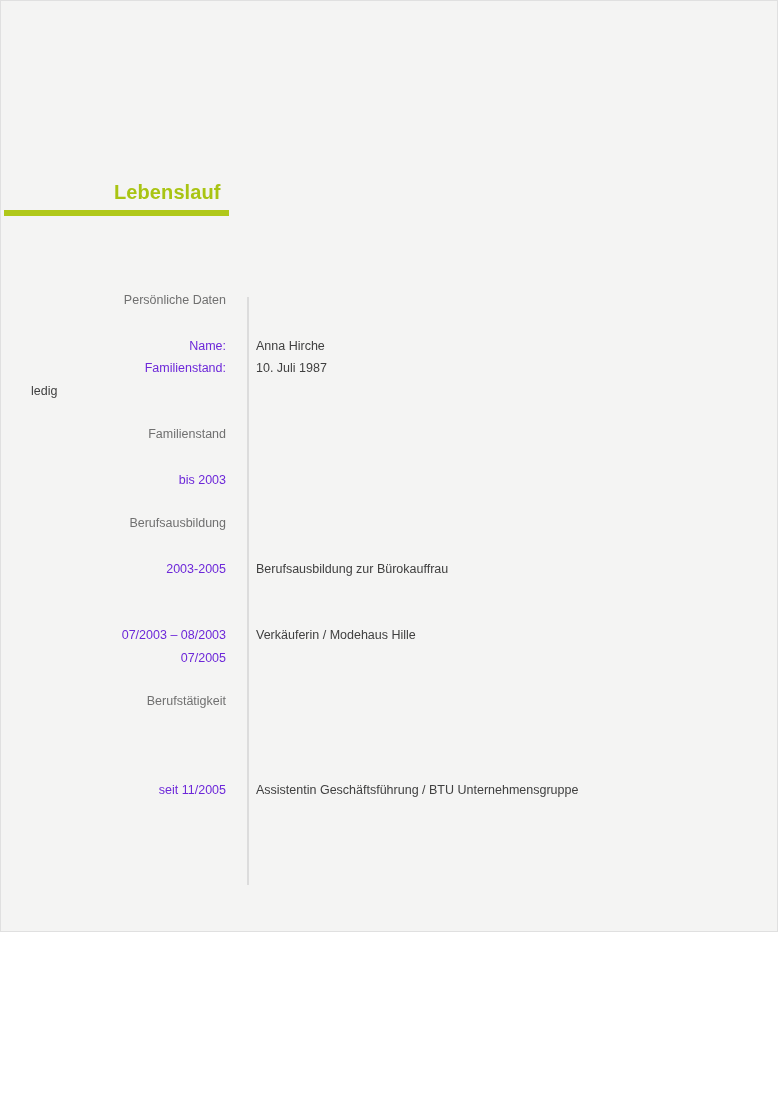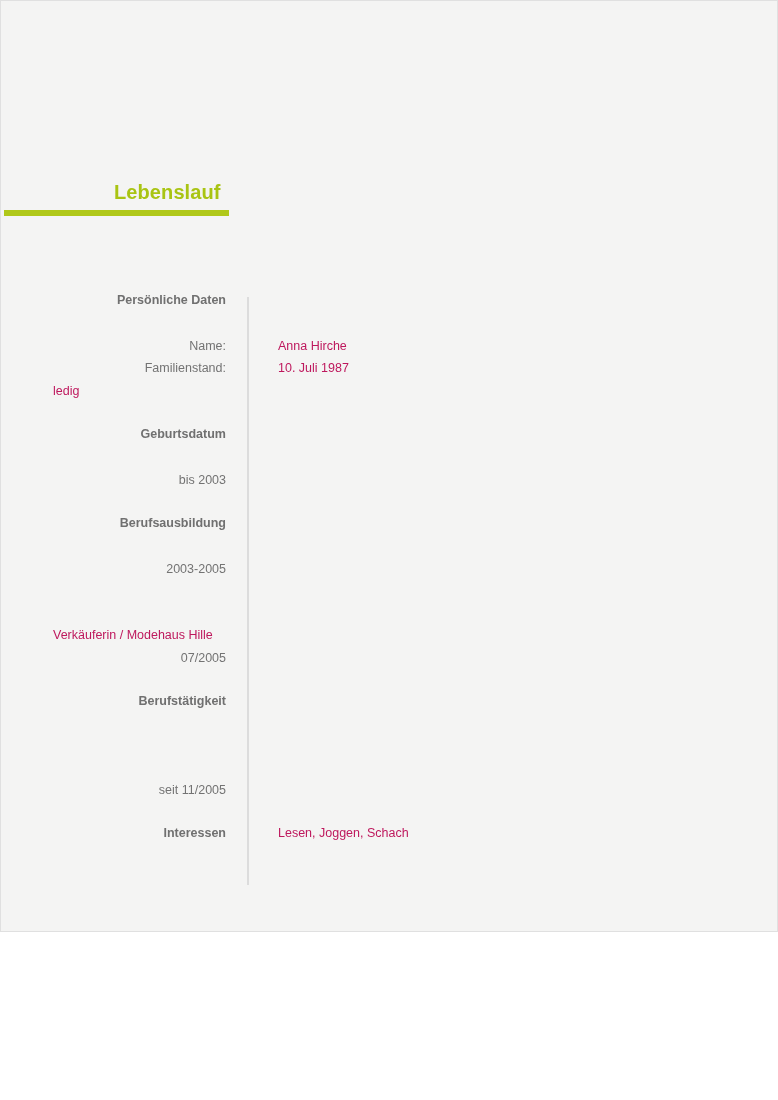--- a/index.html
+++ b/index.html
@@ -66,32 +66,32 @@
     display: flex;
     align-items: flex-start;
   }
   .col-label {
     width: 225px;
     text-align: right;
     padding-right: 0;
     box-sizing: border-box;
     font-size: 12.5px;
     line-height: 22.5px;
-    color: #737373;
+    color: #6d28d9;
     white-space: nowrap;
   }
   .col-value {
-    margin-left: 52px;   
+    margin-left: 30px;   
     font-size: 12.5px;
     line-height: 22.5px;
-    color: #be185d;
+    color: #404040;
     white-space: nowrap;
   }
   .section-heading .col-label {
-    font-weight: bold;
+    font-weight: normal;
     color: #707070;
     font-size: 12.5px;
   }
 
   
   .sp-section { height: 23px; }
   .sp-mid     { height: 21px; }
   .sp-large   { height: 33px; }
 
   
@@ -143,67 +143,66 @@
       <div class="col-label">Familienstand:</div>
       <div class="col-value">10. Juli 1987</div>
     </div>
     <div class="row">
       <div class="col-value">ledig</div>
     </div>
 
     <div class="sp-mid"></div>
 
     <div class="row section-heading">
-      <div class="col-label">Geburtsdatum</div>
+      <div class="col-label">Familienstand</div>
       <div class="col-value">&nbsp;</div>
     </div>
     <div class="sp-section"></div>
     <div class="row">
       <div class="col-label">bis 2003</div>
     </div>
 
     <div class="sp-mid"></div>
 
     <div class="row section-heading">
       <div class="col-label">Berufsausbildung</div>
       <div class="col-value">&nbsp;</div>
     </div>
     <div class="sp-section"></div>
     <div class="row">
       <div class="col-label">2003-2005</div>
-    </div>
-
-    <div class="sp-mid"></div>
-
-    <div class="sp-section"></div>
-    <div class="row">
+      <div class="col-value">Berufsausbildung zur Bürokauffrau</div>
+    </div>
+
+    <div class="sp-mid"></div>
+
+    <div class="sp-section"></div>
+    <div class="row">
+      <div class="col-label">07/2003 – 08/2003</div>
       <div class="col-value">Verkäuferin / Modehaus Hille</div>
     </div>
     <div class="row">
       <div class="col-label">07/2005</div>
     </div>
 
     <div class="sp-mid"></div>
 
     <div class="row section-heading">
       <div class="col-label">Berufstätigkeit</div>
       <div class="col-value">&nbsp;</div>
     </div>
     <div class="sp-large"></div>
     <div class="sp-large"></div>
     <div class="row">
       <div class="col-label">seit 11/2005</div>
-    </div>
-
-    <div class="sp-mid"></div>
-
-    <div class="row section-heading">
-      <div class="col-label">Interessen</div>
-      <div class="col-value">Lesen, Joggen, Schach</div>
-    </div>
+      <div class="col-value">Assistentin Geschäftsführung / BTU Unternehmensgruppe</div>
+    </div>
+
+    <div class="sp-mid"></div>
+
 
   </div>
 
   <div id="bottom-rule"></div>
 
   <div id="watermark">blog</div>
 
 </div>
 
 </body></html>

